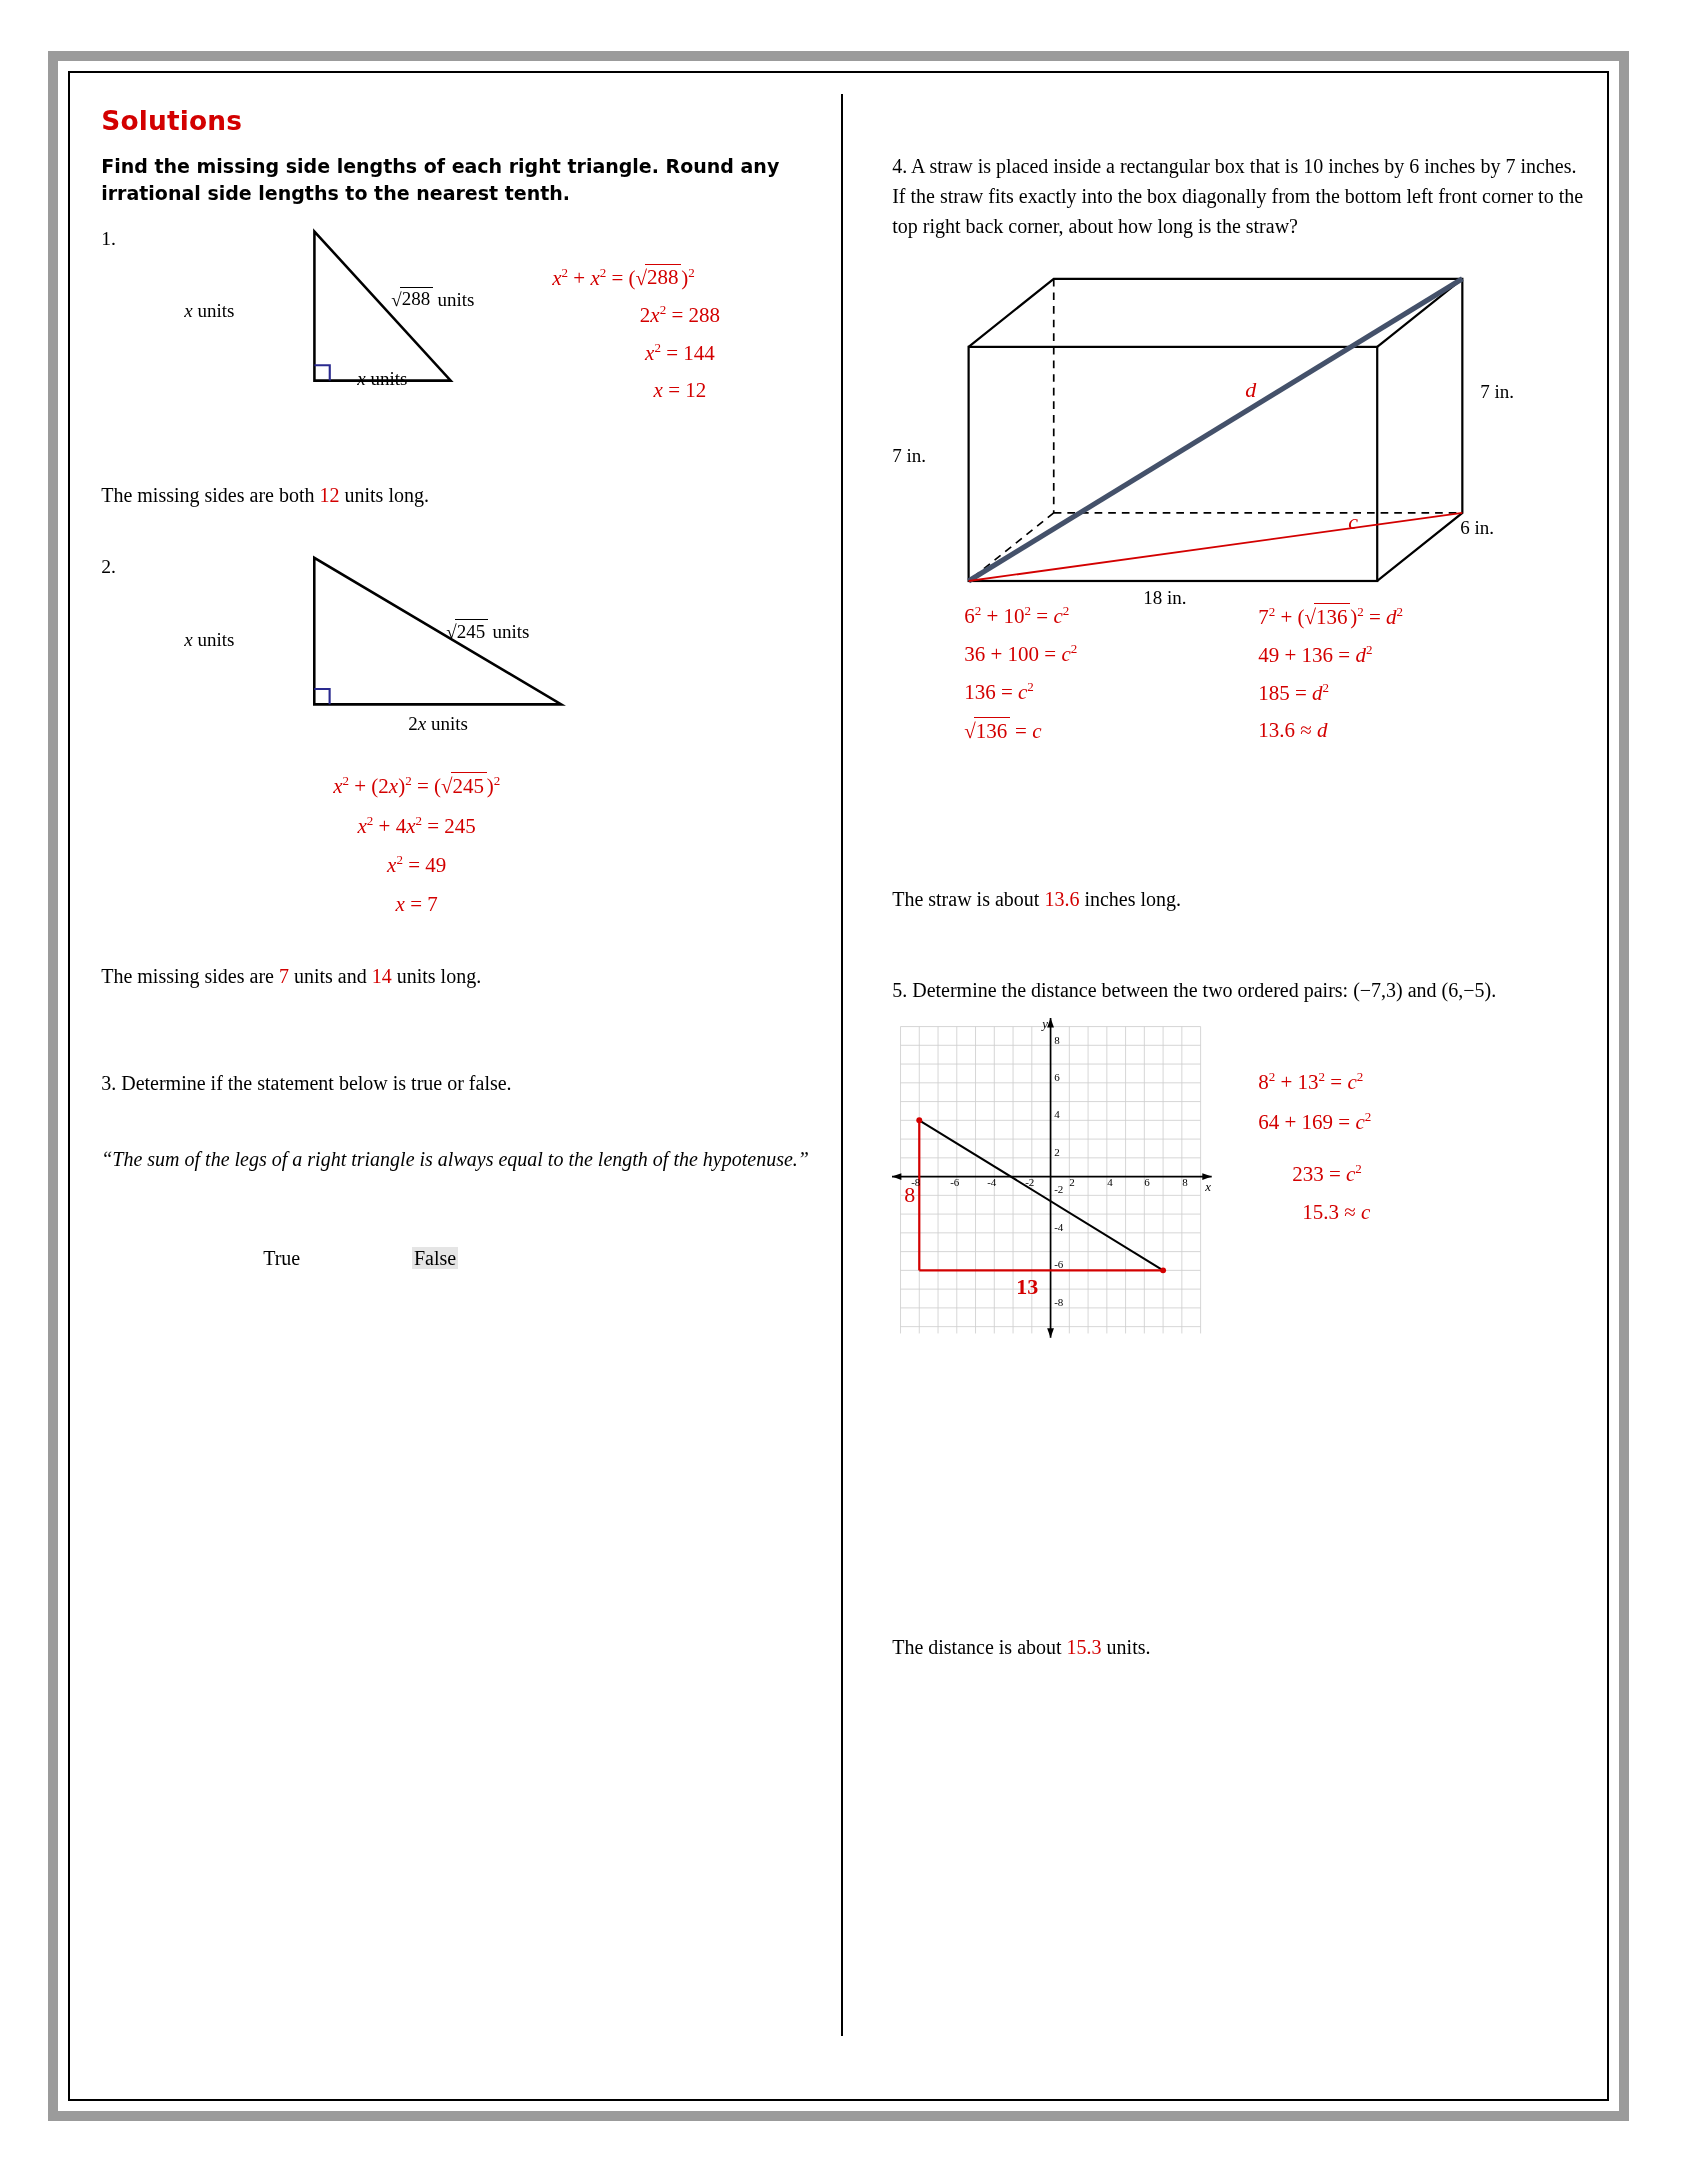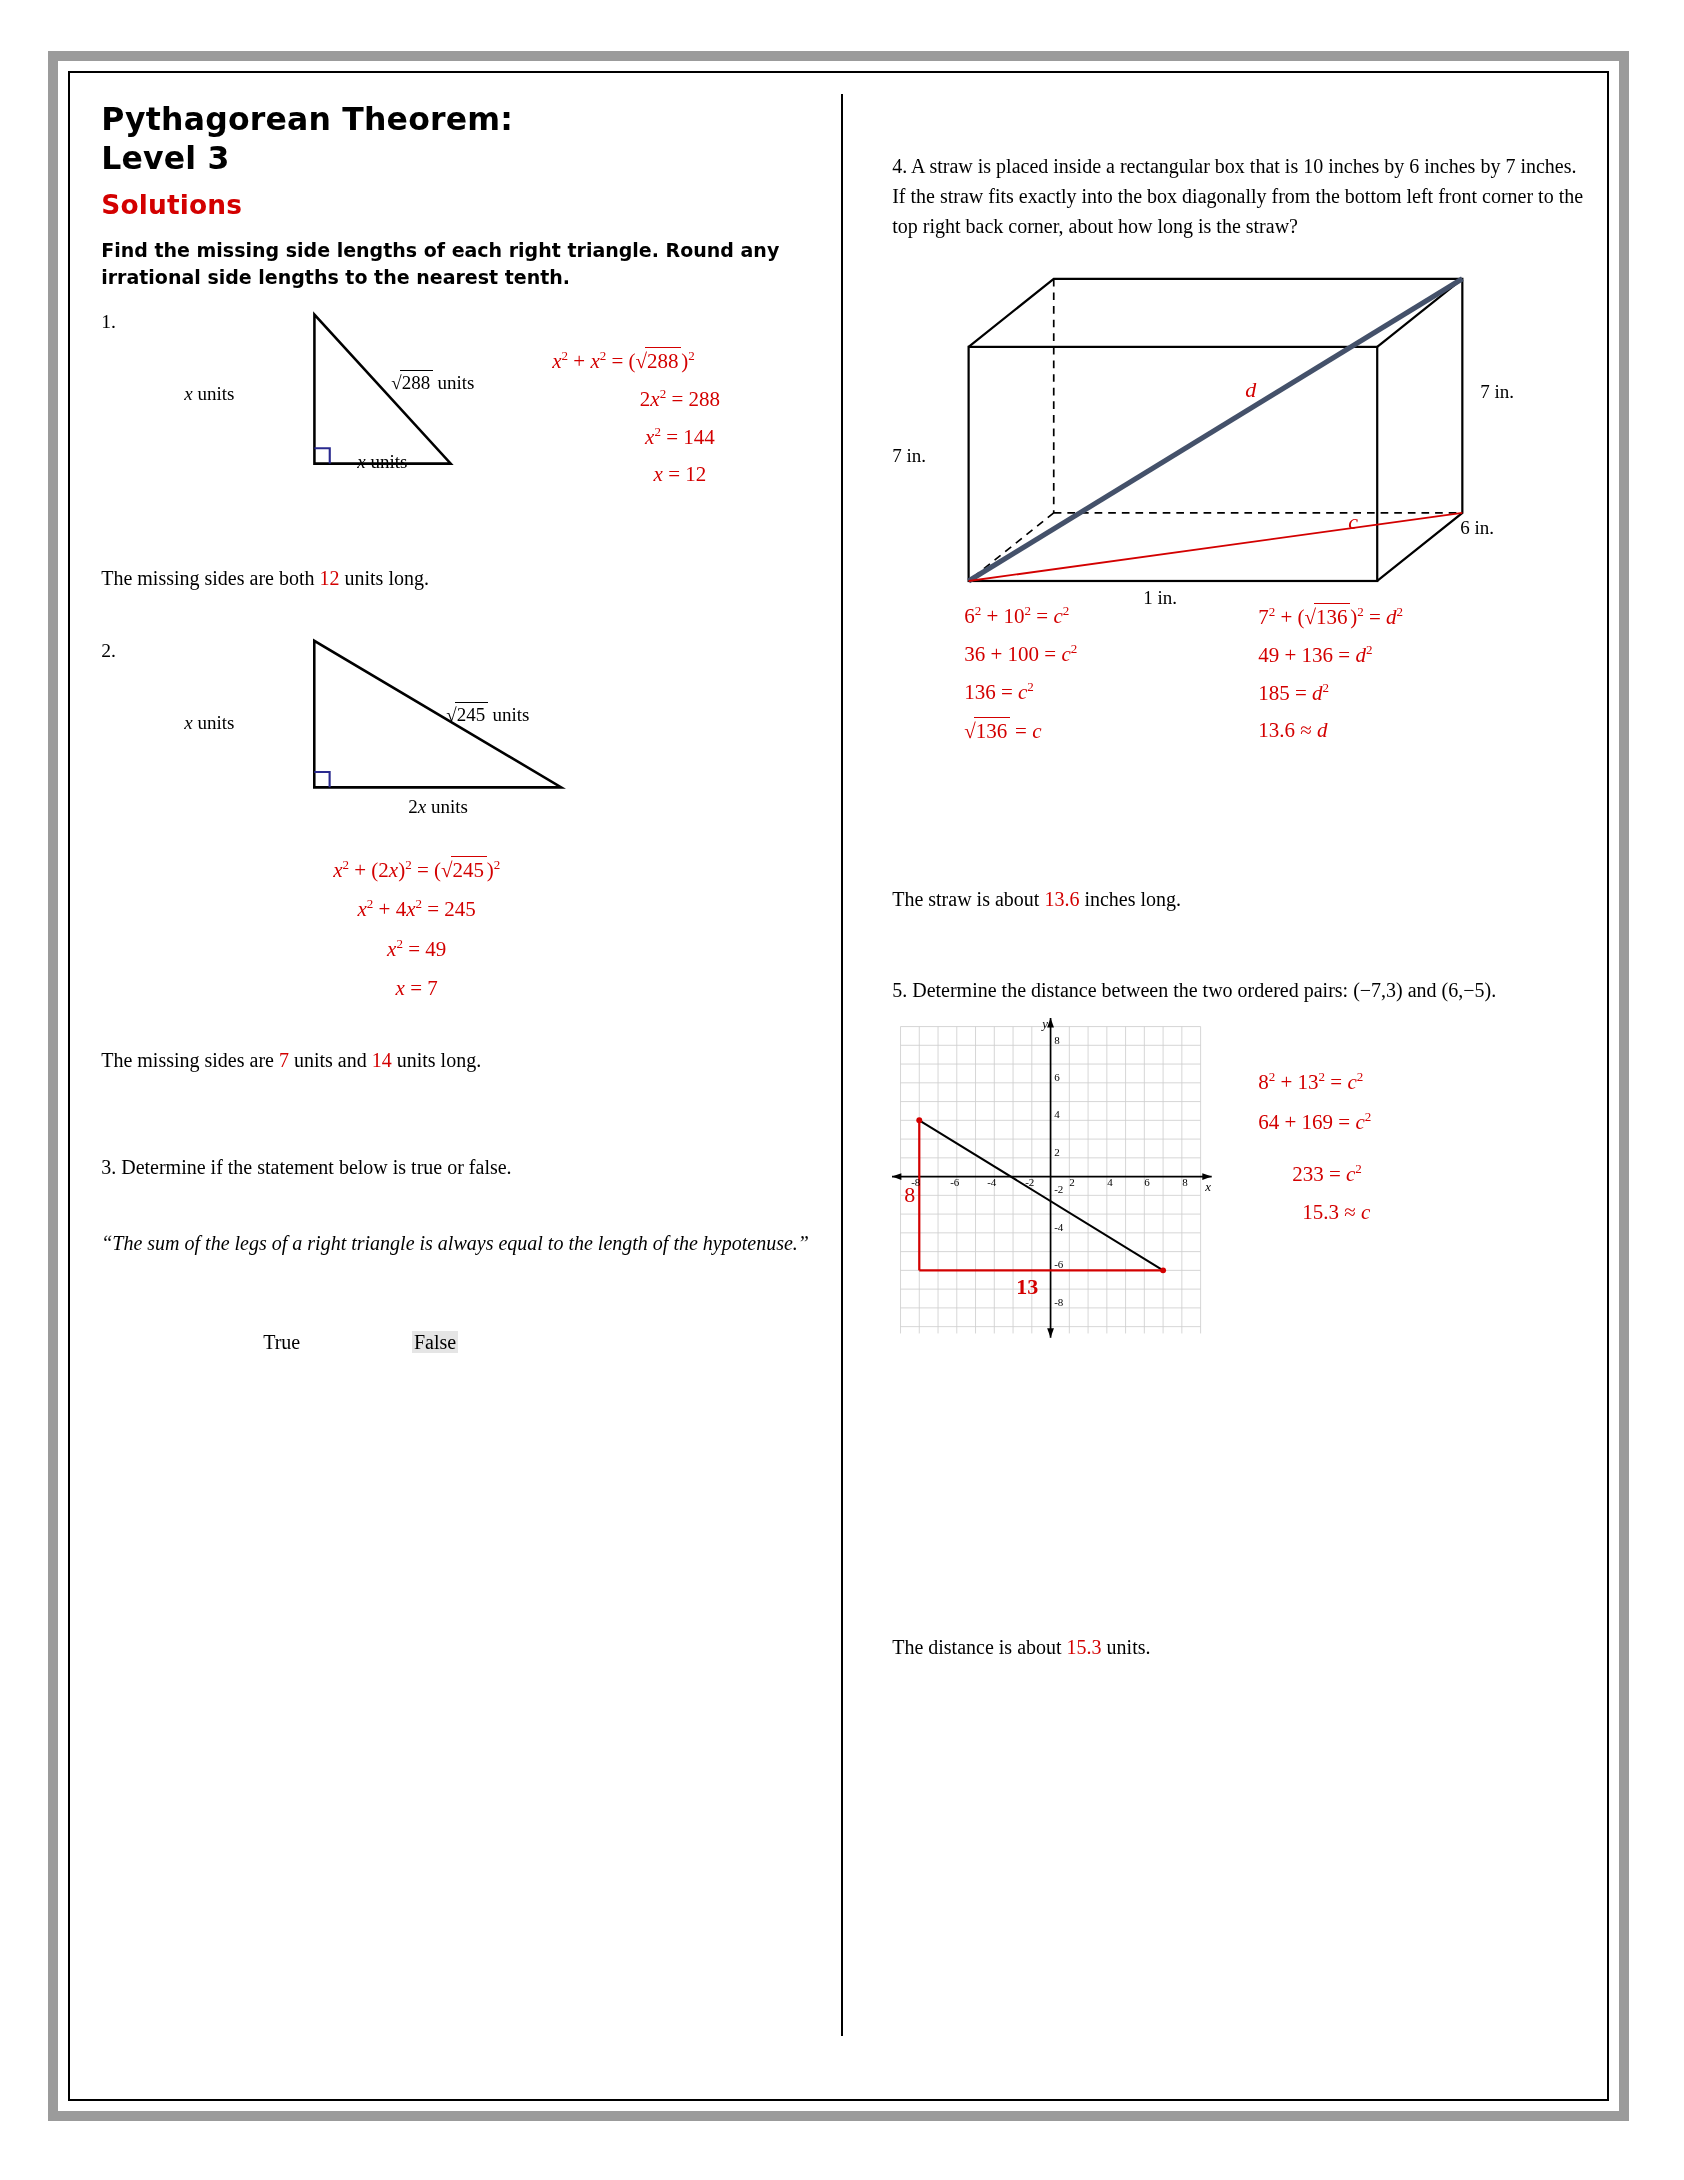--- a/index.html
+++ b/index.html
@@ -136,24 +136,20 @@
 <body>
 
 <div class="page-frame">
   <div class="page-inner">
     <div class="content">
 
       <div class="divider"></div>
 
       <div class="left-col">
 
-        <h1 class="title">
-          <span>Pythagorean Theorem:</span><br>
-          <span>Level 3</span>
-        </h1>
 
         <h2 class="solutions">Solutions</h2>
 
         <p class="instructions">Find the missing side lengths of each right triangle. Round any irrational side lengths to the nearest tenth.</p>
 
         <div style="position:relative; height:247px;">
           <span class="q-num" style="position:absolute; left:0; top:5.1px;">1.</span>
 
           <svg width="341" height="213" style="position:absolute; left:77px; top:0px;" viewBox="0 0 400 250">
             <polygon points="160,10 160,185 320,185" fill="none" stroke="#000" stroke-width="3"></polygon>
@@ -262,21 +258,21 @@
 
             <line x1="90" y1="385" x2="670" y2="30" stroke="#44516a" stroke-width="6"></line>
 
             <line x1="90" y1="385" x2="670" y2="305" stroke="#d30000" stroke-width="2.2"></line>
           </svg>
           <span class="units-lbl" style="position:absolute; left:353px; top:124px; font-style:italic; color:#d30000; font-size:22px;">d</span>
           <span class="units-lbl" style="position:absolute; left:456px; top:256px; font-style:italic; color:#d30000; font-size:22px;">c</span>
           <span class="units-lbl" style="position:absolute; left:0px; top:192px;">7 in.</span>
           <span class="units-lbl" style="position:absolute; left:588px; top:128px;">7 in.</span>
           <span class="units-lbl" style="position:absolute; left:568px; top:264px;">6 in.</span>
-          <span class="units-lbl" style="position:absolute; left:251px; top:334px;">1 in.</span>
+          <span class="units-lbl" style="position:absolute; left:251px; top:334px;">18 in.</span>
         </div>
 
         <div style="position:relative; height:196px; margin-top:-8.5px;">
           <div style="position:absolute; left:72px; top:0;">
             <div class="math" style="margin-bottom:12px;">
               <span class="up">6</span><sup>2</sup> <span class="up">+ 10</span><sup>2</sup> <span class="up">=</span> c<sup>2</sup>
             </div>
             <div class="math" style="margin-bottom:12px;">
               <span class="up">36 + 100 =</span> c<sup>2</sup>
             </div>

